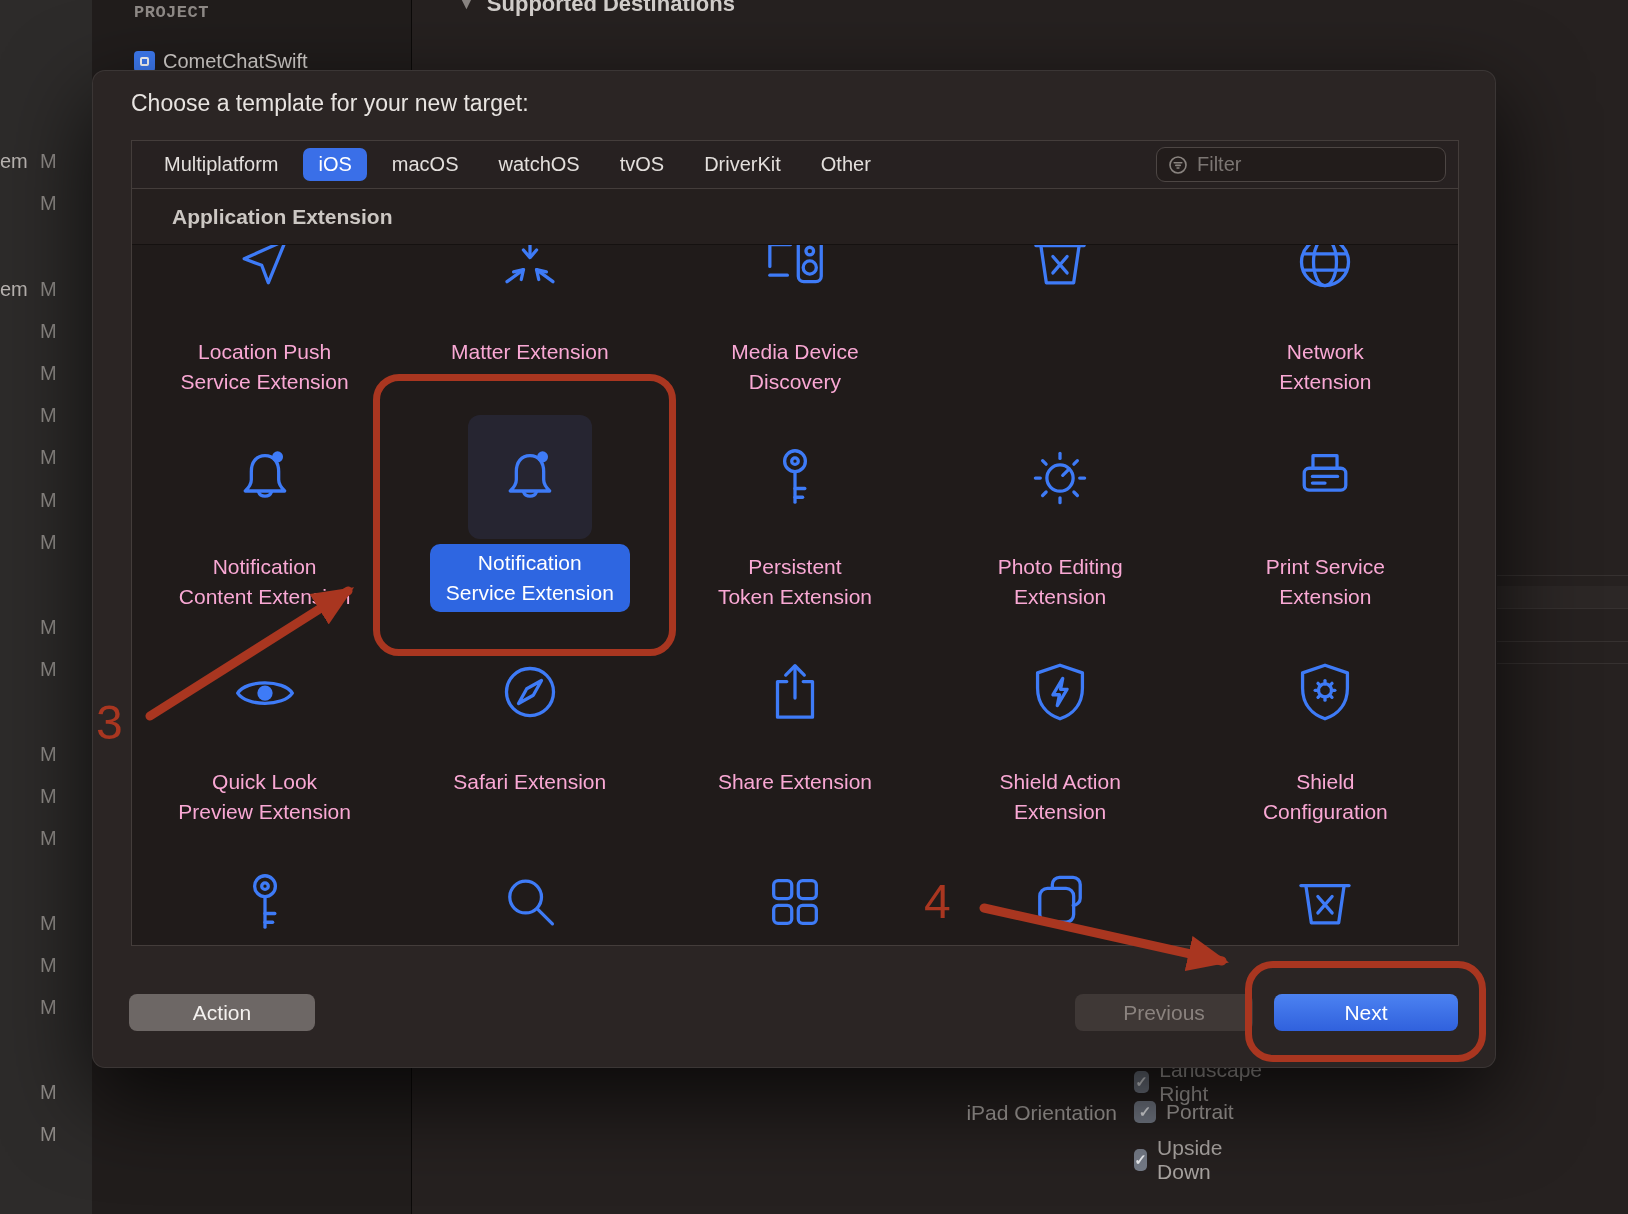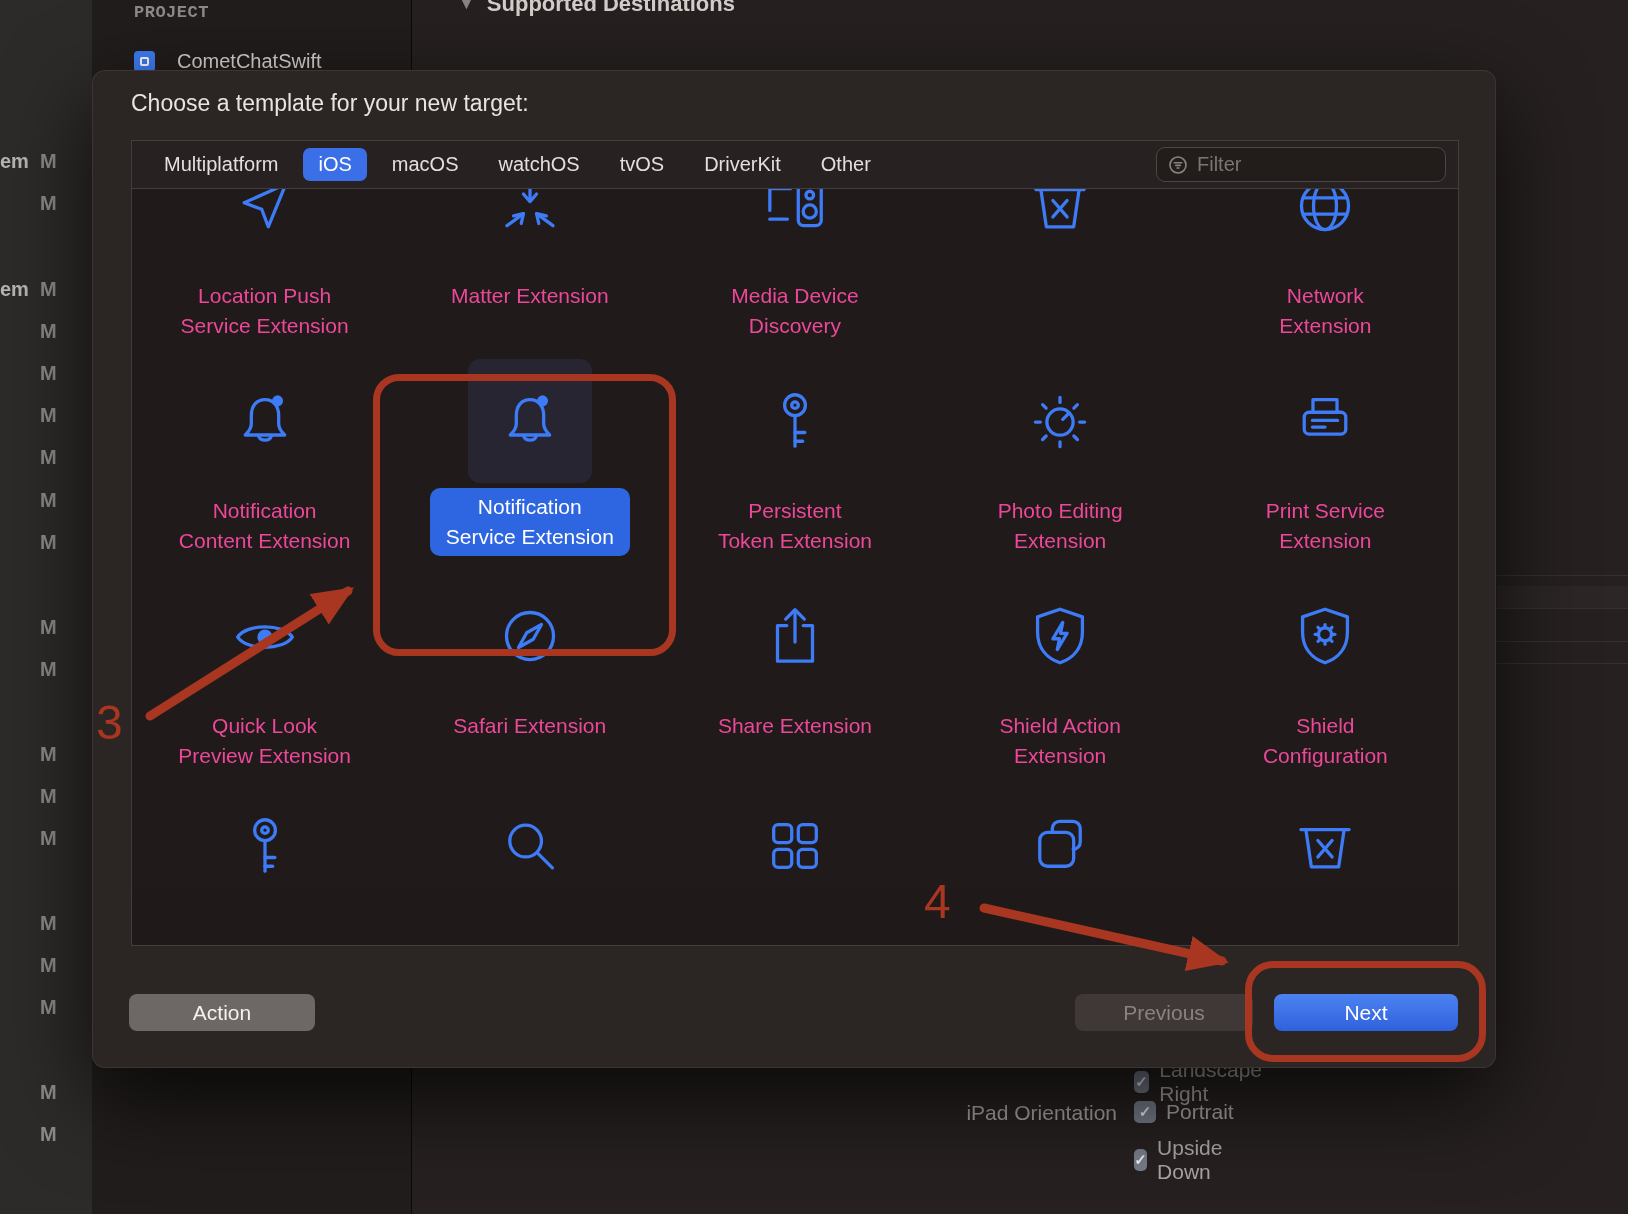--- a/index.html
+++ b/index.html
@@ -2,28 +2,28 @@
 <html><head>
 <meta charset="utf-8">
 <style>
   * { box-sizing: border-box; margin: 0; padding: 0; }
   html,body { width:1628px; height:1214px; background:#1c1817; }
   body { font-family:"Liberation Sans", sans-serif; }
   .screen { position:relative; width:1628px; height:1214px; overflow:hidden; background:#262120; }
 
   
   .gutter { position:absolute; left:0; top:0; width:92px; height:100%; background:#2d2b2a; }
-  .gutter-row { position:absolute; left:0; width:100%; height:24px; font-size:20px;font-weight:bold; }
+  .gutter-row { position:absolute; left:0; width:100%; height:24px; font-size:20px; }
   .g-prefix { position:absolute; left:0; color:#b9b4b1; }
   .g-mark   { position:absolute; left:40px; color:#8f8b88; }
 
   .panel2 { position:absolute; left:92px; top:0; width:320px; height:100%; background:#211d1c; border-right:1px solid #0c0a09; }
 
   .project-label { position:absolute; left:134px; top:3px; font-size:17px; font-weight:700; letter-spacing:.5px; color:#8f8a87;font-family:Liberation Mono, monospace; }
-  .project-row { position:absolute; left:134px; top:50px; display:flex; align-items:center; gap:22px; }
+  .project-row { position:absolute; left:134px; top:50px; display:flex; align-items:center; gap:8px; }
   .proj-icon { width:21px; height:21px; border-radius:4px; background:#3f7df6; display:flex; align-items:center; justify-content:center; }
   .proj-icon span { display:block; width:9px; height:9px; border:2px solid #fff; border-radius:2px; }
   .project-name { font-size:20px; color:#d9d5d2; }
 
   .dest-header { position:absolute; left:458px; top:-9px; display:flex; align-items:center; gap:12px; }
   .dest-chevron { color:#8a8582; font-size:17px; }
   .dest-title { font-size:22px; font-weight:700; color:#d2cecb; }
 
   .right-band { position:absolute; left:1497px; top:586px; width:131px; height:22px; background:#2c2726; }
   .right-line { position:absolute; left:1497px; width:131px; height:1px; background:#363130; }
@@ -54,21 +54,21 @@
 
   .section-hdr { height:56px; display:flex; align-items:center; padding-left:40px; font-size:21px; font-weight:700;
                  color:#ccc7c3; background:#251f1e; border-bottom:1px solid #151110; }
 
   .grid { position:relative; height:700px; overflow:hidden; background:#201b1a; }
   .tmpl-row { position:absolute; left:0; width:100%; display:flex; }
   .tmpl-cell { width:20%; position:relative; display:flex; flex-direction:column; align-items:center; height:215px; }
   .icon-wrap { height:70px; display:flex; align-items:center; justify-content:center; position:relative; z-index:1; }
   .tmpl-cell.selected::before { content:""; position:absolute; top:-27px; left:50%; transform:translateX(-50%);
                                 width:124px; height:124px; border-radius:12px; background:rgba(96,130,255,0.10); }
-  .tmpl-label { margin-top:40px; text-align:center; font-size:21px; line-height:30px; color:#ec4899; position:relative; z-index:1; }
+  .tmpl-label { margin-top:40px; text-align:center; font-size:21px; line-height:30px; color:#f9a8d4; position:relative; z-index:1; }
   .tmpl-label.pill { background:#2e66e1; color:#fff; border-radius:10px; padding:4px 16px; margin-top:32px; }
 
   .btn { position:absolute; top:923px; height:37px; border-radius:8px; font-size:21px;
          display:flex; align-items:center; justify-content:center; cursor:default; }
   .btn-cancel { left:36px;  width:186px; background:#6d6765; color:#f4f1ef; }
   .btn-prev   { left:982px; width:178px; background:#3f3836; color:#8a827e; }
   .btn-next   { left:1181px;width:184px; background:linear-gradient(#4c82f1,#3061dd); color:#fff; }
 
   
   .ann-box { position:absolute; border:7px solid #a93620; z-index:20; }
@@ -196,20 +196,21 @@
           <div class="tab">Other</div>
           <div class="filter-field">
           <svg width="20" height="20" viewBox="0 0 20 20">
             <circle cx="10" cy="10" r="8" fill="none" stroke="#8a8480" stroke-width="1.6"></circle>
             <path d="M6.2 7.8 H13.8 M7.8 10.4 H12.2 M9.1 13 H10.9" stroke="#8a8480" stroke-width="1.6" stroke-linecap="round" fill="none"></path>
           </svg>
           <input class="filter-input" placeholder="Filter" style="">
         </div>
       </div>
 
+      <div class="section-hdr">Application Extension</div>
 
       <div class="grid">
           <div class="tmpl-row" style="top: -18px;">
             <div class="tmpl-cell">
               <div class="icon-wrap">
                 <svg width="70" height="70" viewBox="0 0 64 64" fill="none" stroke="#3E7BF7" stroke-width="3" stroke-linecap="round" stroke-linejoin="round">
                   <path d="M51 12 L13 29 L29 35 L35 51 Z"></path>
                 </svg>
               </div>
               <div class="tmpl-label">

